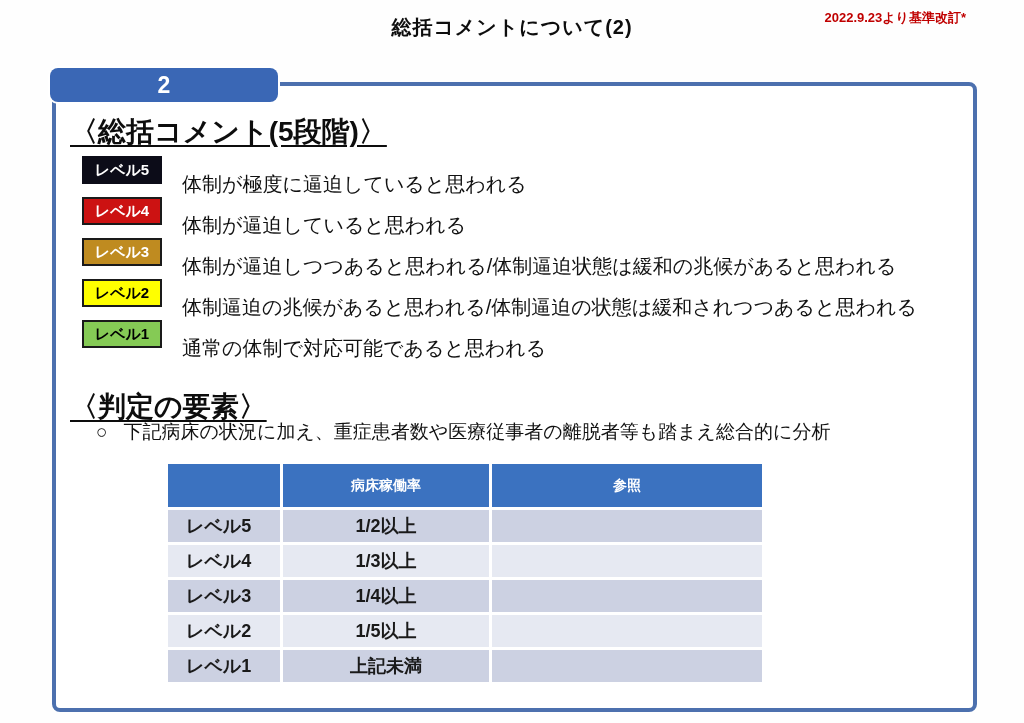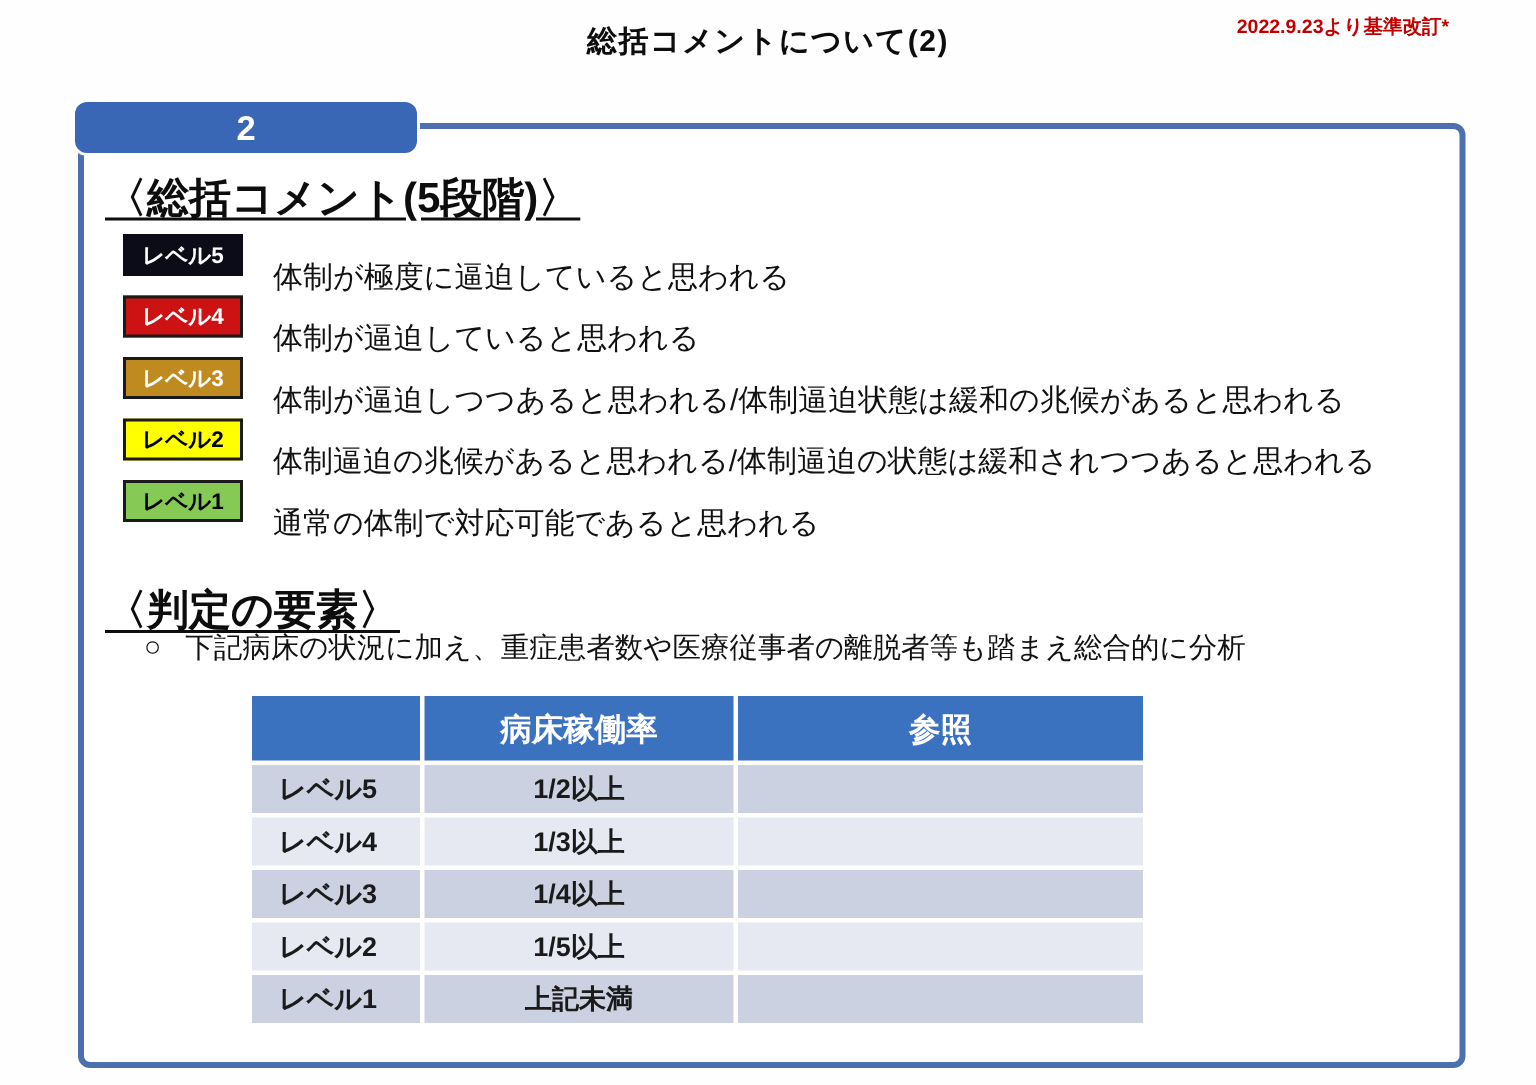--- a/index.html
+++ b/index.html
@@ -76,21 +76,21 @@
   }
   .bullet-line .marker { font-size: 19px; margin-right: 16px; }
 
   table.levels-table {
     position: absolute; left: 165px; top: 461px; z-index: 2;
     border-collapse: separate; border-spacing: 3px;
     background: #ffffff;
   }
   table.levels-table th {
     background: #3b72c0; color: #ffffff;
-    font-size: 21px; font-weight: bold;
+    font-size: 14px; font-weight: bold;
     height: 43px; text-align: center;
   }
   table.levels-table td {
     height: 32px; font-size: 18px; font-weight: bold; color: #1a1a1a;
   }
   table.levels-table .c-level { width: 112px; text-align: left; padding-left: 18px; }
   table.levels-table .c-occ   { width: 206px; text-align: center; }
   table.levels-table .c-ref   { width: 270px; }
   table.levels-table tbody tr:nth-child(odd) td  { background: #ccd1e2; }
   table.levels-table tbody tr:nth-child(even) td { background: #e6e9f2; }

